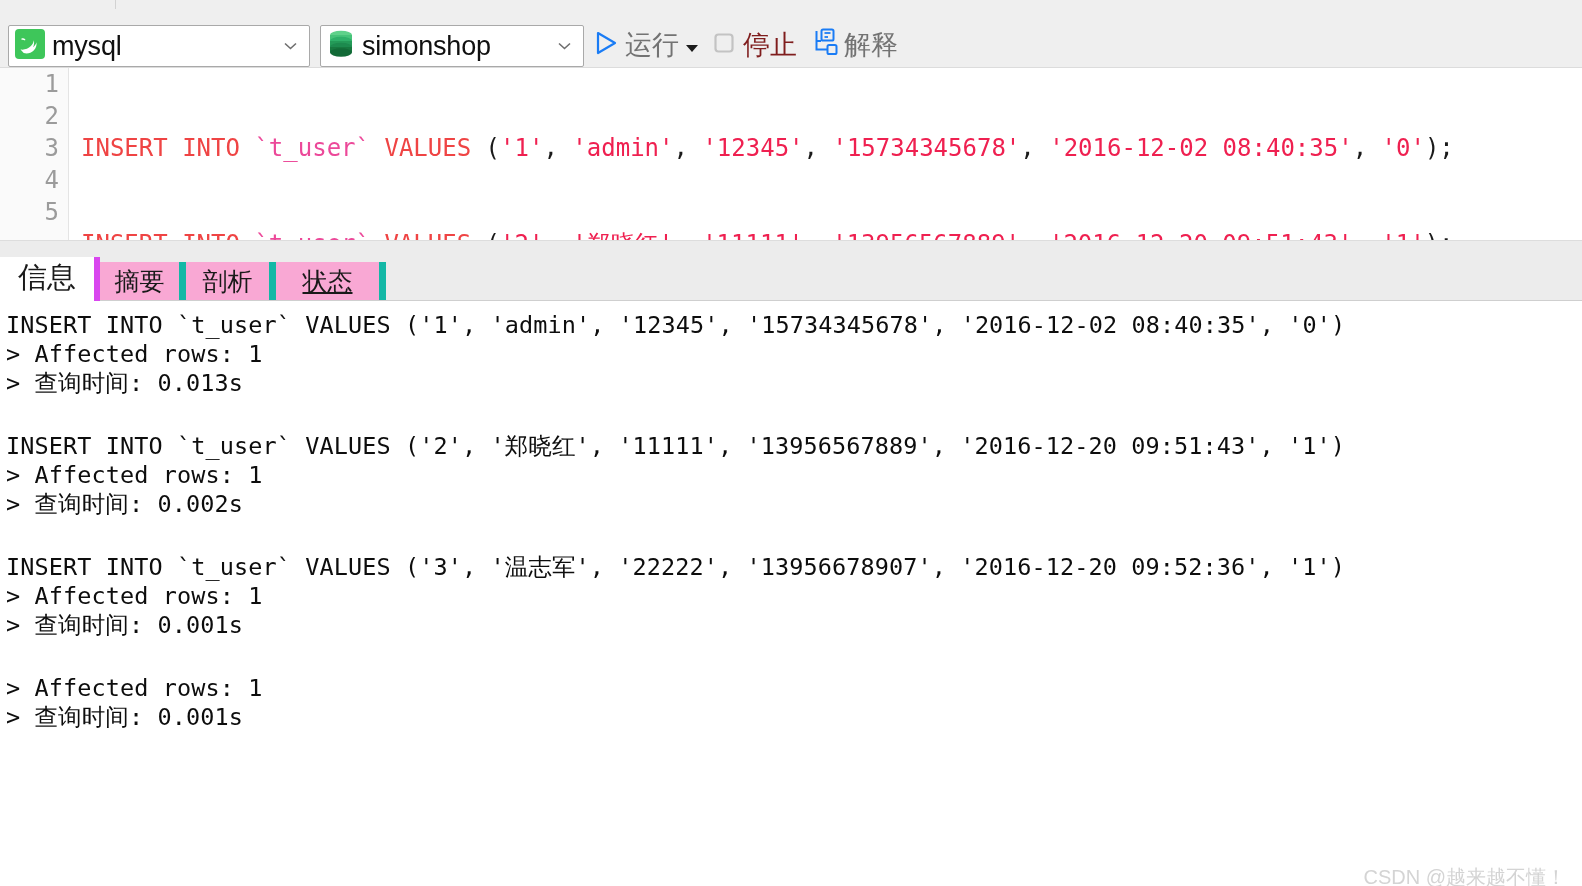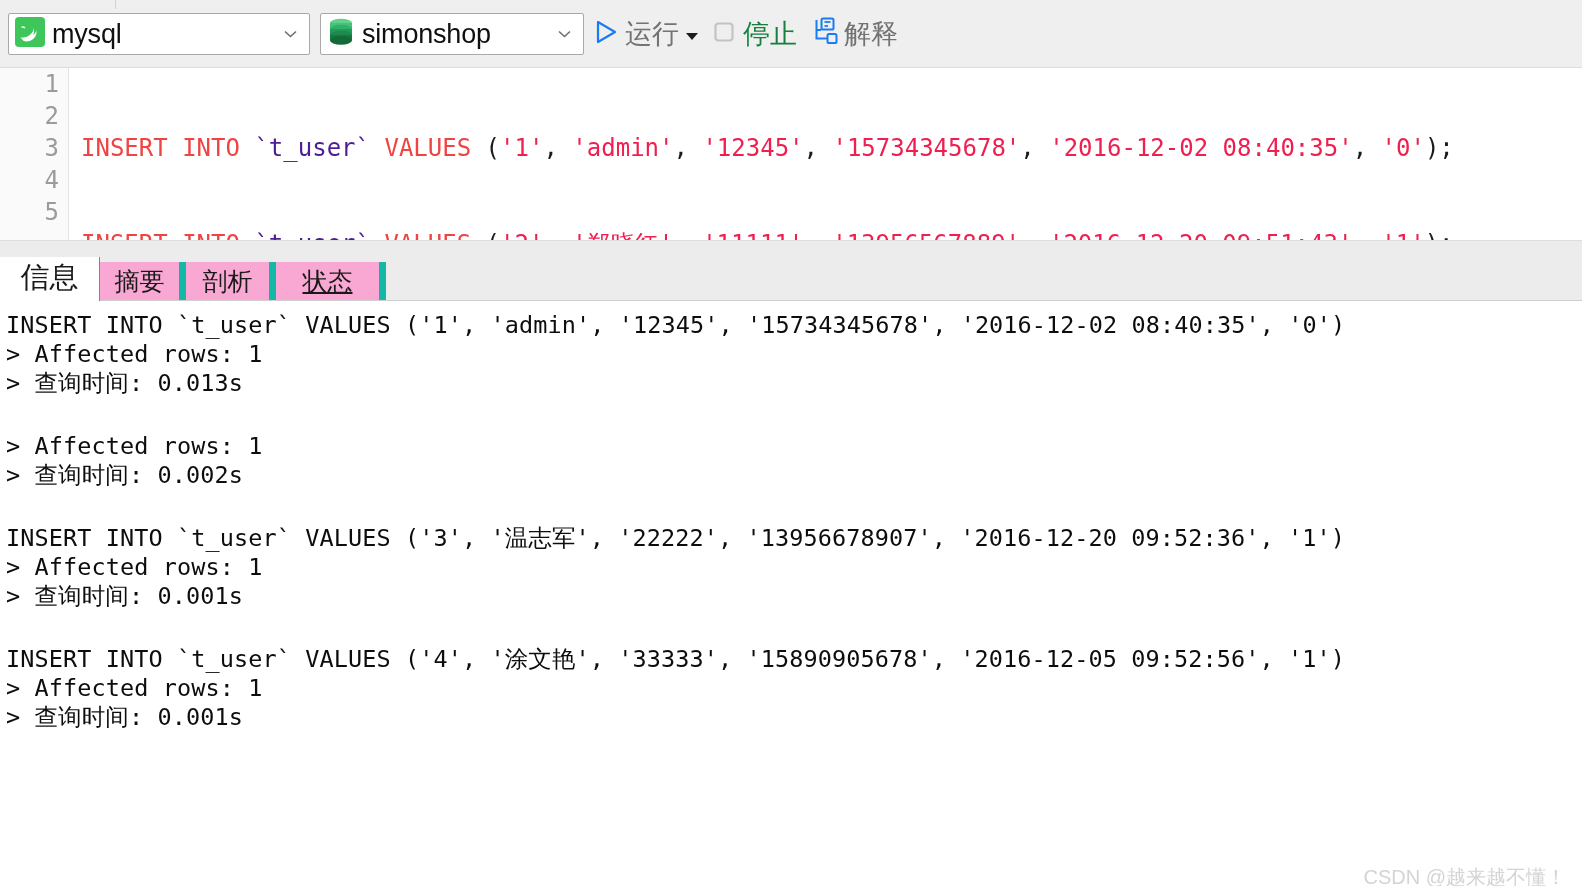--- a/index.html
+++ b/index.html
@@ -15,21 +15,21 @@
     position: relative;
   }
 
   
   .toolbar {
     position: relative;
     height: 68px;
     background: #efefef;
     border-bottom: 1px solid #dcdcdc;
     display: flex;
-    align-items: center;
+    align-items: flex-end;
     padding-left: 8px;
     box-sizing: border-box;
   }
   .toolbar-top-divider {
     position: absolute;
     left: 115px;
     top: 0;
     width: 1px;
     height: 9px;
     background: #d2d2d2;
@@ -83,21 +83,21 @@
     white-space: nowrap;
     cursor: default;
   }
   .tb-btn .tb-label {
     font-size: 27px;
     color: #737373;
     line-height: 30px;
     margin-left: 5px;
     font-family: "Liberation Sans", "DejaVu Sans", sans-serif;
   }
-  .tb-btn.disabled .tb-label { color: #15803d; }
+  .tb-btn.disabled .tb-label { color: #7f1d1d; }
   .tb-btn .dropdown-tri {
     margin-left: 7px;
     margin-top: 6px;
     width: 0; height: 0;
     border-left: 6px solid transparent;
     border-right: 6px solid transparent;
     border-top: 7px solid #1b1b1b;
   }
 
   
@@ -126,21 +126,21 @@
     position: absolute;
     left: 69px; top: 0; right: 0; bottom: 0;
     padding-left: 12px;
     font-family: "DejaVu Sans Mono", "Liberation Mono", monospace;
     font-size: 24px;
     line-height: 32px;
     white-space: pre;
     color: #111111;
   }
   .code .kw   { color: #ef4444; }
-  .code .id   { color: #4c1d95; }
+  .code .id   { color: #ec4899; }
   .code .str  { color: #ef2050; }
   .code .pun  { color: #1a1a1a; }
   .editor-bottom-strip {
     height: 16px;
     background: #ececec;
     border-top: 1px solid #dddddd;
   }
 
   
   .tabbar {
@@ -162,21 +162,21 @@
     color: #1a1a1a;
     background: #f9a8d4;
     border-right: 7px solid #14b8a6;
     font-size: 25px;
     cursor: default;
   }
   .tabbar .tab.active {
     height: 44px;
     background: #ffffff;
     font-size: 29px;
-    border-right: 1px solid #d946ef;
+    border-right: 6px solid #d946ef;
     border-top: none;
     margin-bottom: -1px;
     padding-bottom: 2px;
     justify-content: center;
   }
   .tab-w-info  { width: 100px; }
   .tab-w-2     { width: 86px; }
   .tab-w-3     { width: 90px; }
   .tab-w-4     { width: 110px; text-decoration: underline; }
   .tabbar .tab-filler {
@@ -323,30 +323,30 @@
 
 <div class="result">
 
   <div class="result-block">
     <div class="result-line">INSERT INTO `t_user` VALUES ('1', 'admin', '12345', '15734345678', '2016-12-02 08:40:35', '0')</div>
     <div class="result-line">&gt; Affected rows: 1</div>
     <div class="result-line">&gt; 查询时间: 0.013s</div>
   </div>
 
   <div class="result-block">
+    <div class="result-line">INSERT INTO `t_user` VALUES ('2', '郑晓红', '11111', '13956567889', '2016-12-20 09:51:43', '1')</div>
     <div class="result-line">&gt; Affected rows: 1</div>
     <div class="result-line">&gt; 查询时间: 0.002s</div>
   </div>
 
   <div class="result-block">
     <div class="result-line">INSERT INTO `t_user` VALUES ('3', '温志军', '22222', '13956678907', '2016-12-20 09:52:36', '1')</div>
     <div class="result-line">&gt; Affected rows: 1</div>
     <div class="result-line">&gt; 查询时间: 0.001s</div>
   </div>
 
   <div class="result-block">
-    <div class="result-line">INSERT INTO `t_user` VALUES ('4', '涂文艳', '33333', '15890905678', '2016-12-05 09:52:56', '1')</div>
     <div class="result-line">&gt; Affected rows: 1</div>
     <div class="result-line">&gt; 查询时间: 0.001s</div>
   </div>
 
   <div class="watermark">CSDN @越来越不懂！</div>
 </div>
 
 </body></html>

